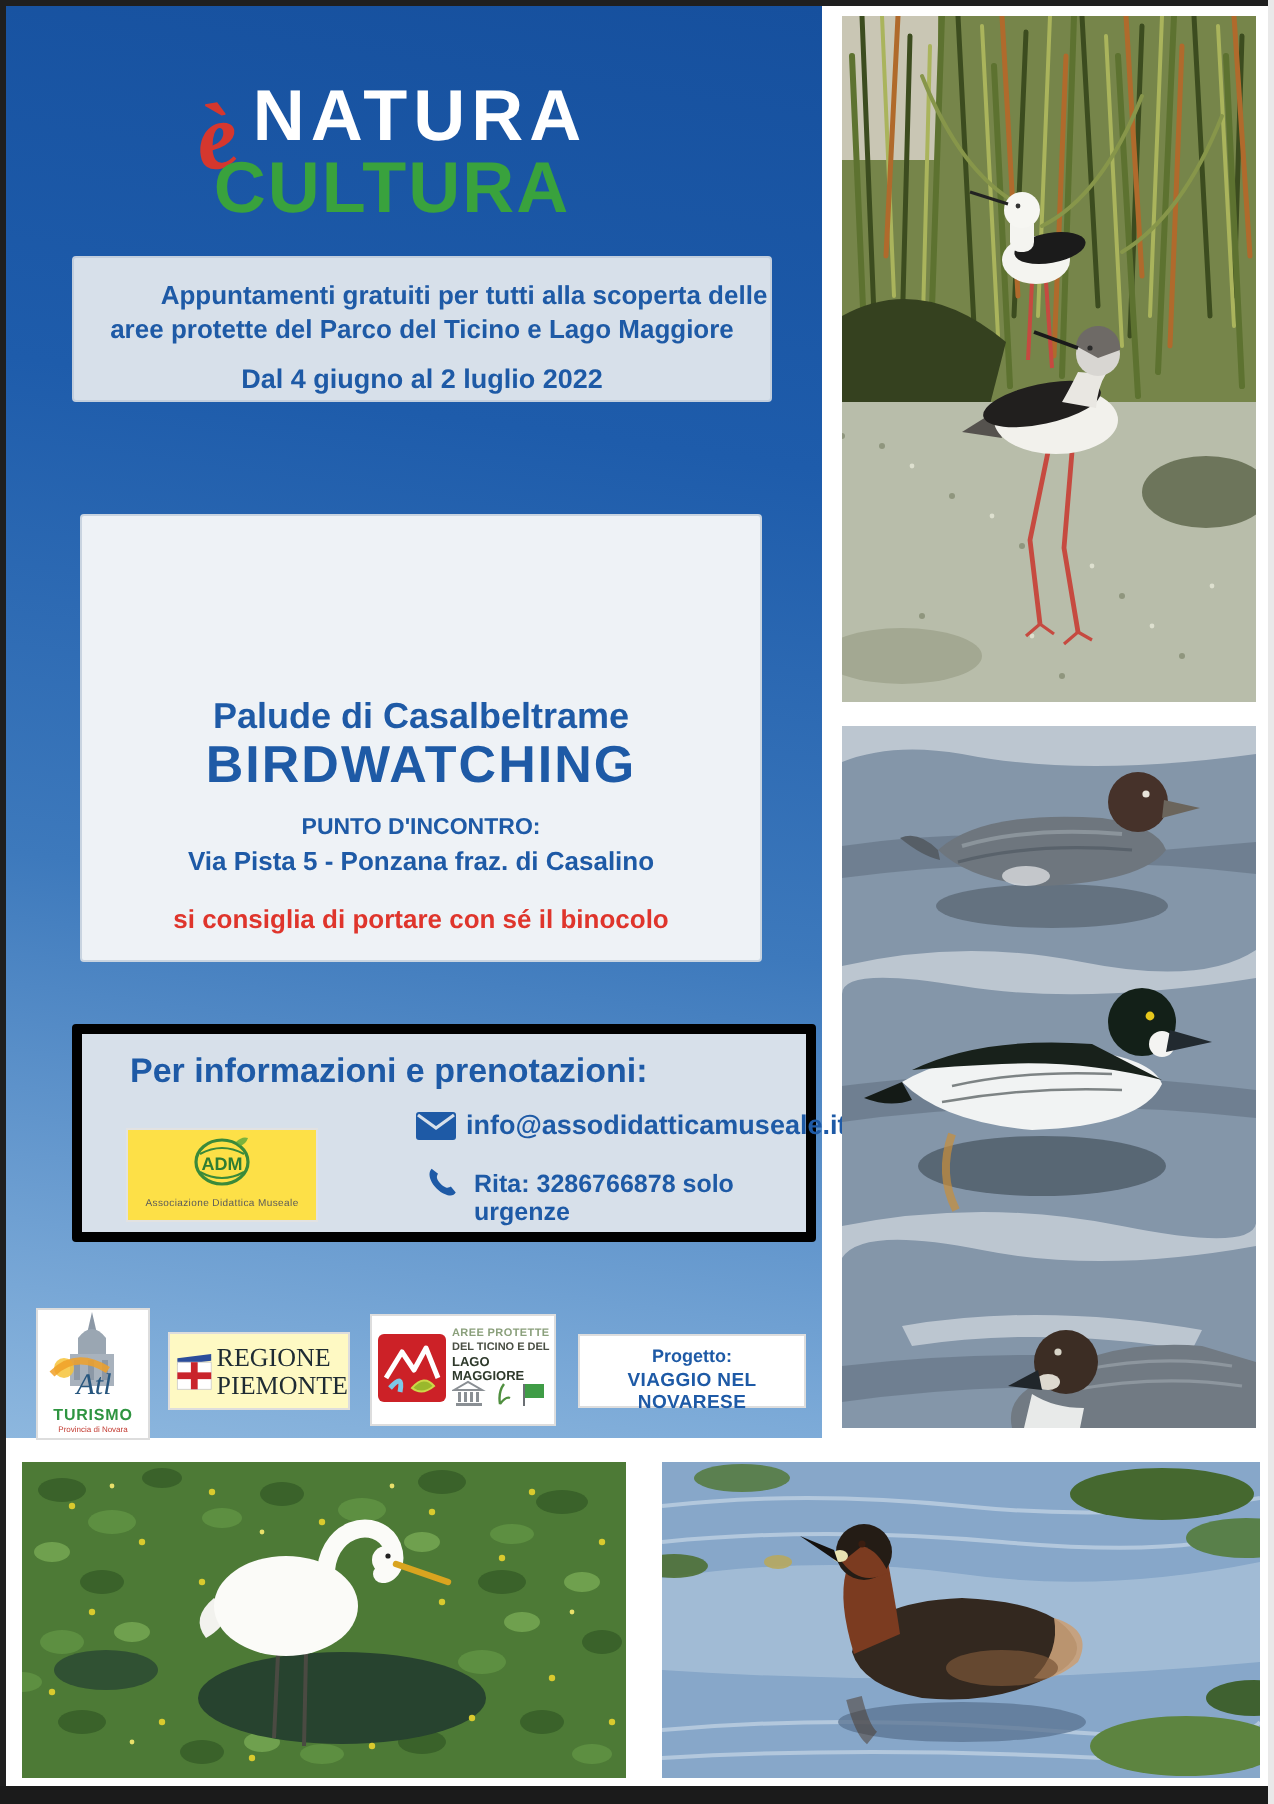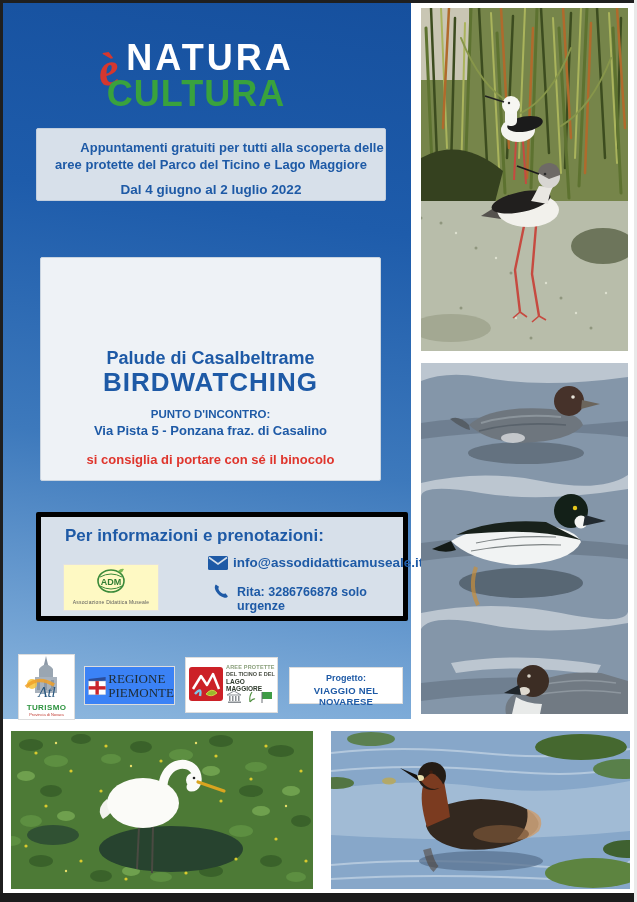--- a/index.html
+++ b/index.html
@@ -40,32 +40,32 @@
   .ev-title{position:absolute;left:0;width:100%;top:68px;font-size:26px;letter-spacing:1px;margin-top:41px;}
   .ev-loc{position:absolute;left:0;width:100%;top:90px;font-size:18px;}
   .ev-times{position:absolute;left:0;width:100%;top:121px;font-size:15px;letter-spacing:.5px;}
   .ev-meet{position:absolute;left:0;width:100%;top:150px;font-size:11.5px;}
   .ev-addr{position:absolute;left:0;width:100%;top:165px;font-size:13px;}
   .ev-note{position:absolute;left:0;width:100%;top:194px;font-size:13px;color:#df352c;}
   
   .info-box{left:36px;top:512px;width:362px;height:99px;background:#d7e0ea;
     border:5px solid #000000;border-radius:2px;}
   .info-heading{position:absolute;left:24px;top:9px;font-size:17px;font-weight:bold;color:#1e5aa6;}
-  .adm-card{position:absolute;left:22px;top:47px;width:94px;height:45px;background:#fef9c3;
+  .adm-card{position:absolute;left:22px;top:47px;width:94px;height:45px;background:#fde047;
     border:1px solid #e2e2e2;text-align:center;}
   .adm-caption{position:absolute;left:0;width:100%;top:34px;font-size:5px;color:#5a5a5a;letter-spacing:.2px;}
   .mail-row-icon{position:absolute;left:167px;top:39px;width:20px;height:14px;}
   .mail-text{position:absolute;left:192px;top:38px;font-size:13.5px;font-weight:bold;color:#1e5aa6;}
   .phone-row-icon{position:absolute;left:172px;top:66px;width:16px;height:16px;}
   .phone-text{position:absolute;left:196px;top:68px;font-size:12.5px;font-weight:bold;color:#1e5aa6;}
   
   .atl-card{left:18px;top:654px;width:55px;height:64px;background:#ffffff;border:1px solid #dddddd;text-align:center;}
   .atl-name{position:absolute;left:0;width:100%;top:48px;font-size:8px;font-weight:bold;color:#2e9440;letter-spacing:.4px;}
   .atl-sub{position:absolute;left:0;width:100%;top:57px;font-size:4px;color:#c23a30;}
-  .regione-card{left:84px;top:666px;width:89px;height:37px;background:#3b82f6;border:1px solid #dddddd;display:flex;align-items:center;}
+  .regione-card{left:84px;top:666px;width:89px;height:37px;background:#fef9c3;border:1px solid #dddddd;display:flex;align-items:center;}
   .regione-text{font-family:"Liberation Serif",serif;color:#1e2b33;font-size:13px;line-height:14px;margin-left:2px;}
   .aree-card{left:185px;top:657px;width:91px;height:54px;background:#ffffff;border:1px solid #dddddd;}
   .aree-sq{position:absolute;left:3px;top:9px;width:34px;height:34px;}
   .aree-text{position:absolute;left:40px;top:6px;width:50px;line-height:7px;}
   .aree-l1{font-size:5.5px;color:#8ba07c;font-weight:bold;letter-spacing:.2px;}
   .aree-l2{font-size:5.5px;color:#4a4f44;font-weight:bold;}
   .aree-l3{font-size:6.5px;color:#2f3a2c;font-weight:bold;}
   .aree-icons{position:absolute;left:40px;top:32px;width:50px;height:14px;}
   .progetto-card{left:289px;top:667px;width:112px;height:35px;background:#ffffff;border:1px solid #dddddd;
     text-align:center;color:#1e5aa6;font-weight:bold;}

